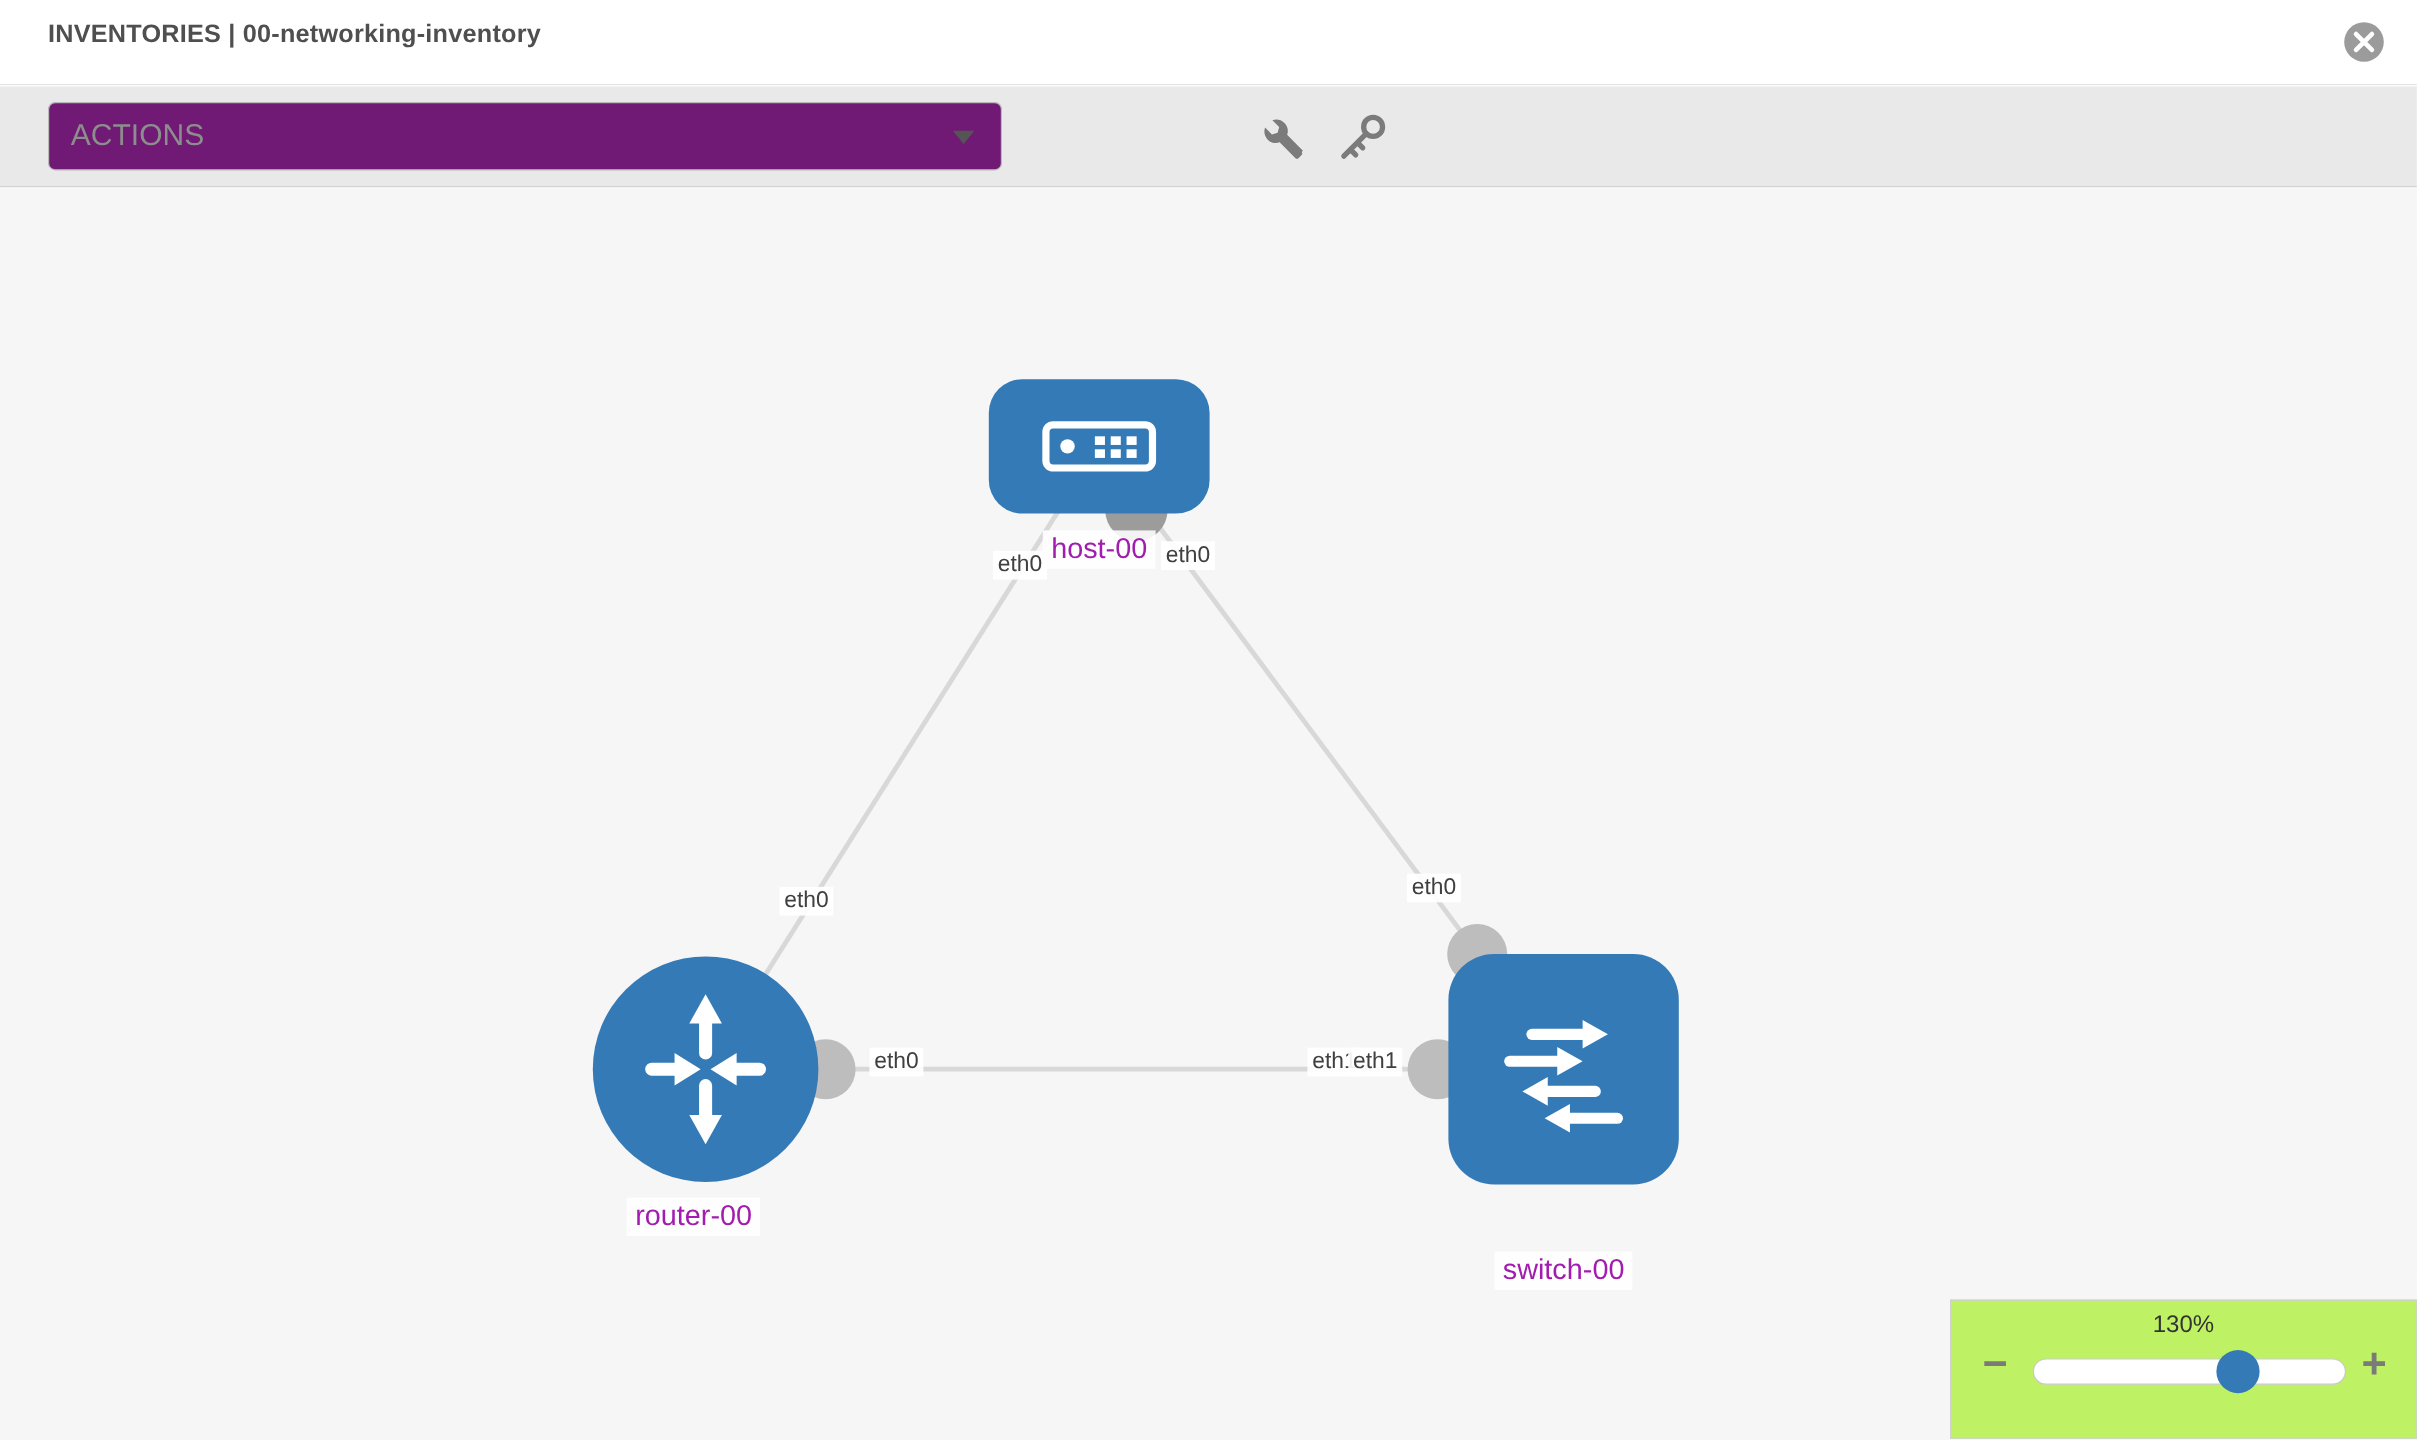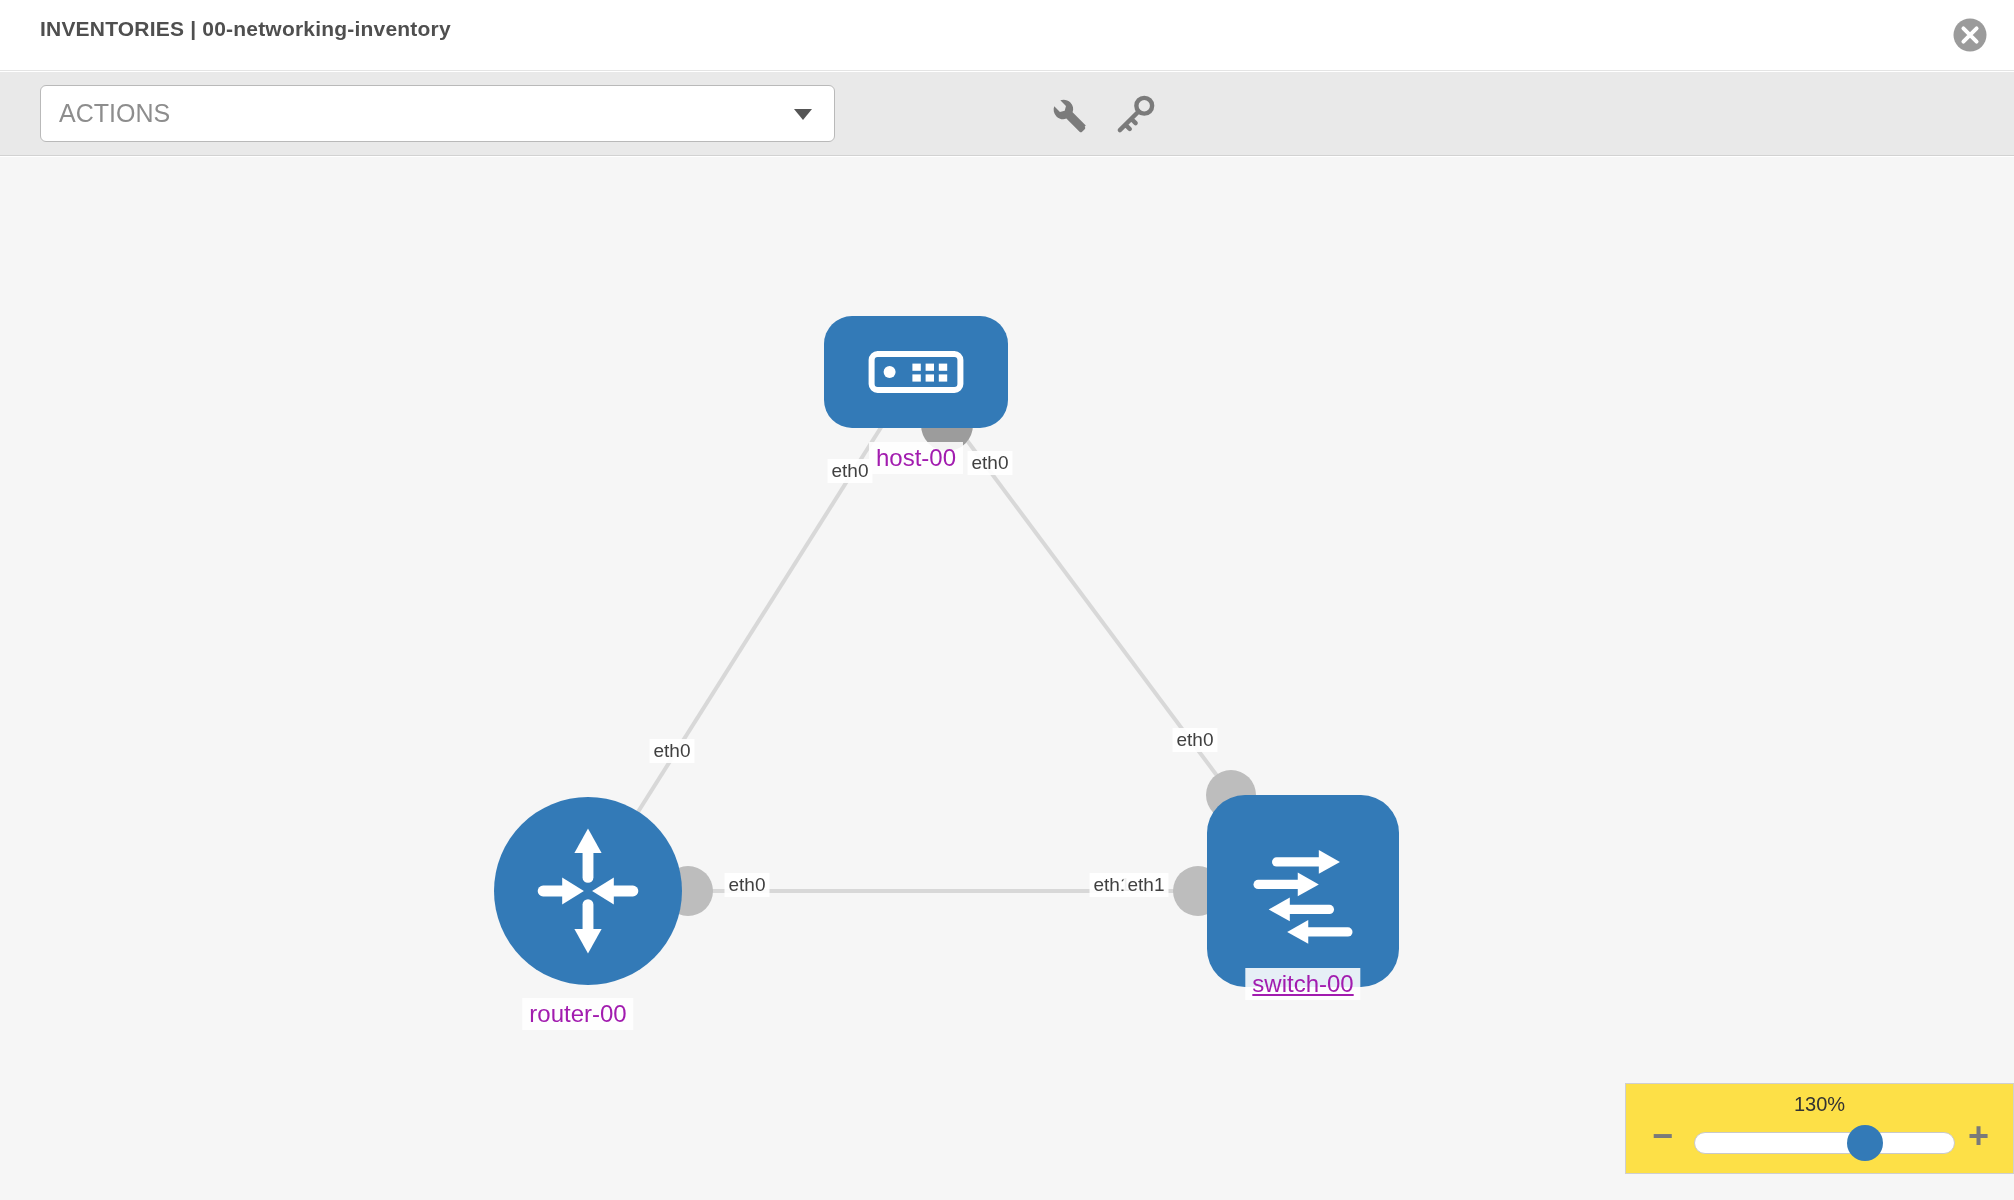--- a/index.html
+++ b/index.html
@@ -22,21 +22,21 @@
     position:absolute; right:26px; top:17px; width:36px; height:36px; cursor:pointer;
   }
 
   
   .toolbar {
     position:absolute; top:72px; left:0; width:2014px; height:84px;
     background:#e9e9e9; border-bottom:1px solid #d2d2d2;
   }
   .select-box {
     position:absolute; top:13px; height:57px;
-    background:#ffffff; border:1px solid #b9b9b9; border-radius:6px; cursor:pointer;
+    background:#701a75; border:1px solid #b9b9b9; border-radius:6px; cursor:pointer;
   }
   .select-box .select-label {
     position:absolute; left:18px; top:13px; font-size:25px; color:#8d8d8d;
   }
   .select-caret {
     position:absolute; right:22px; top:23px; width:0; height:0;
     border-left:9px solid transparent; border-right:9px solid transparent;
     border-top:11px solid #555555;
   }
   .actions-select { left:40px; width:795px; }
@@ -62,32 +62,32 @@
   .node-router { left:494px;  top:640px; width:188px; height:188px; border-radius:50%; }
   .node-switch { left:1207px; top:638px; width:192px; height:192px; border-radius:38px; }
 
   .node-label {
     position:absolute; transform:translate(-50%,-50%);
     font-size:24px; color:#a21caf; background:rgba(255,255,255,0.88);
     padding:2px 7px; white-space:nowrap;
   }
   .host-label-pos   { left:916px;  top:301px; }
   .router-label-pos { left:578px;  top:857px; }
-  .switch-label-pos { left:1303px; top:827px;text-decoration:underline; }
+  .switch-label-pos { left:1303px; top:902px; }
 
   .iface-label {
     position:absolute; transform:translate(-50%,-50%);
     font-size:19px; color:#404040; background:rgba(255,255,255,0.92);
     padding:1px 4px; white-space:nowrap;
   }
 
   
   .zoom-panel {
-    position:absolute; left:1625px; top:1083px; width:389px; height:91px;
-    background:#fde047; border:1px solid #cfcfcf;
+    position:absolute; left:1625px; top:1083px; width:389px; height:116px;
+    background:#bef264; border:1px solid #cfcfcf;
   }
   .zoom-level {
     position:absolute; left:0; top:9px; width:100%; text-align:center;
     font-size:20px; color:#333333;
   }
   .zoom-minus, .zoom-plus {
     position:absolute; top:34px; font-size:36px; font-weight:bold; color:#7a7a7a;
     cursor:pointer; line-height:36px;
   }
   .zoom-minus { left:26px; }

